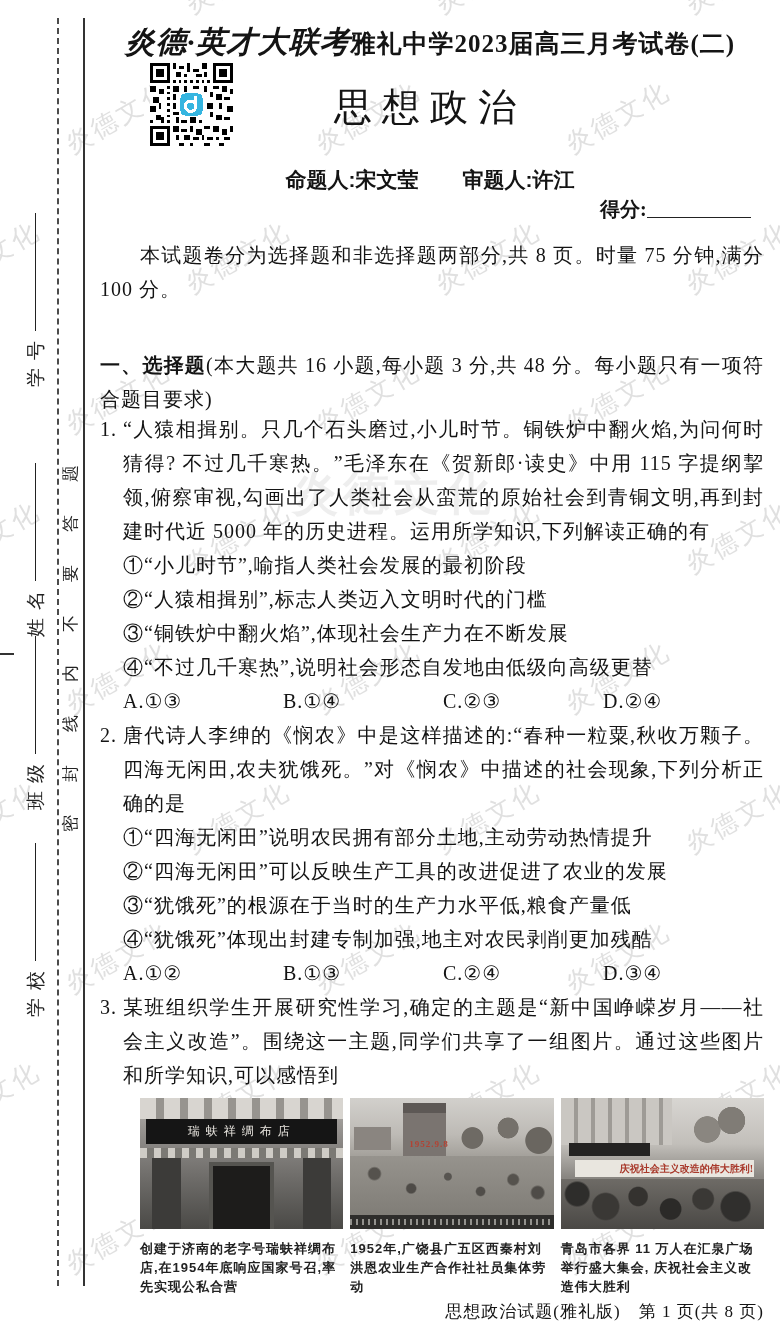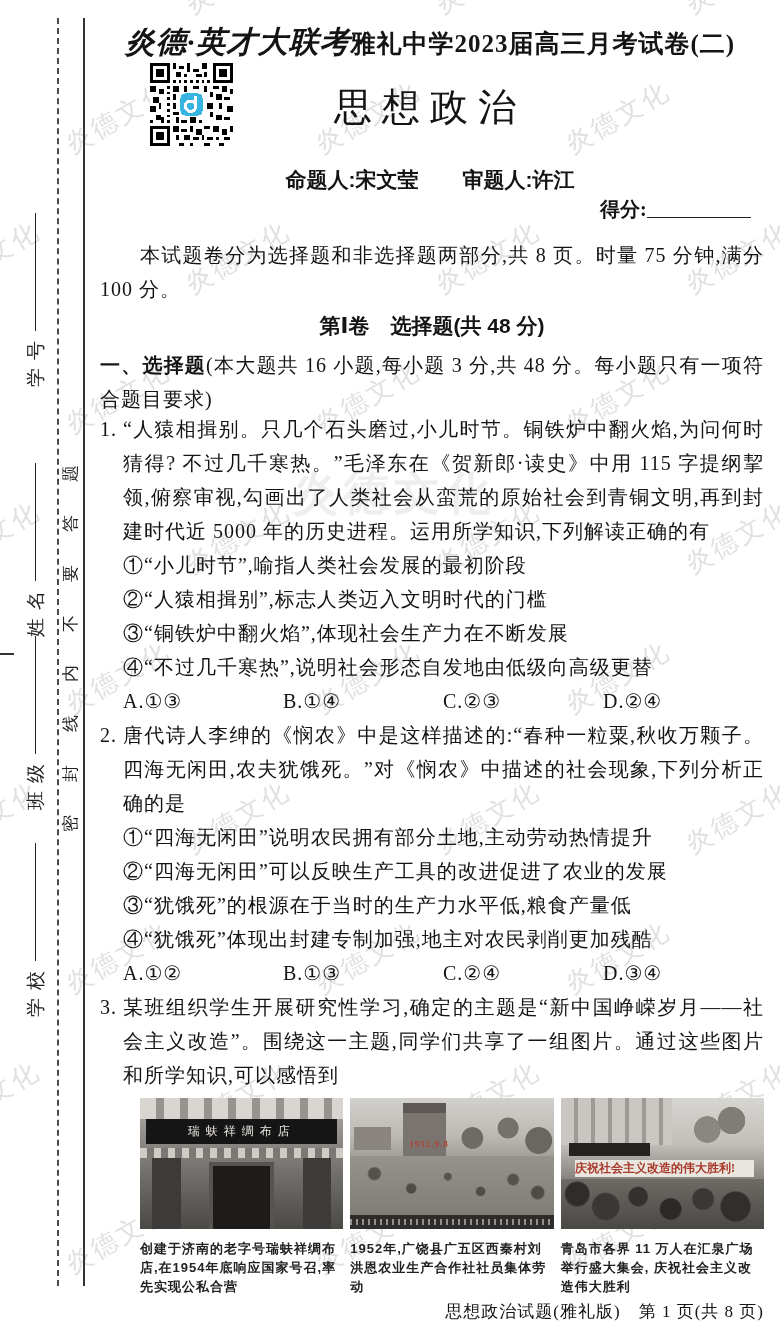--- a/index.html
+++ b/index.html
@@ -96,22 +96,22 @@
 
   
   .p3{background:linear-gradient(#d8d6d2 0%,#c2bfba 35%,#8a8782 60%,#5a5854 100%);}
   .p3 .bldg{position:absolute;top:0;left:0;width:55%;height:36%;
             background:repeating-linear-gradient(90deg,#cac7c2 0 13px,#9e9b96 13px 17px);}
   .p3 .tree{position:absolute;top:0;right:0;width:40%;height:34%;
             background:radial-gradient(circle at 60% 50%,#807c76 25%,transparent 26%),
                        radial-gradient(circle at 30% 70%,#8a8680 20%,transparent 21%);}
   .p3 .darkbanner{position:absolute;top:34%;left:4%;width:40%;height:10%;background:#242322;}
   .p3 .banner{position:absolute;top:47%;left:7%;right:5%;height:13%;background:#e9e6df;
-              color:#a8392b;font-size:12px;font-weight:bold;letter-spacing:0;
-              text-align:left;line-height:17px;white-space:nowrap;overflow:hidden;}
+              color:#a8392b;font-size:10px;font-weight:bold;letter-spacing:0;
+              text-align:center;line-height:17px;white-space:nowrap;overflow:hidden;padding-left:44px;}
   .p3 .crowd{position:absolute;left:0;right:0;bottom:0;height:38%;
              background:radial-gradient(circle at 8% 30%,#2e2d2b 6%,transparent 7%),
                         radial-gradient(circle at 22% 55%,#3a3835 8%,transparent 9%),
                         radial-gradient(circle at 38% 35%,#34322f 7%,transparent 8%),
                         radial-gradient(circle at 54% 60%,#2b2a28 9%,transparent 10%),
                         radial-gradient(circle at 70% 40%,#3a3835 7%,transparent 8%),
                         radial-gradient(circle at 86% 55%,#302f2d 8%,transparent 9%),
                         linear-gradient(#6e6b66,#4a4845);}
 
   .footer{position:absolute;left:100px;top:1300px;width:664px;z-index:3;text-align:right;font-size:17px;letter-spacing:1px;}
@@ -270,21 +270,20 @@
   <div class="examiners">
     <span>命题人:宋文莹</span><span class="gap"></span><span>审题人:许江</span>
   </div>
 
   <div class="score">
     <span>得分:</span><span class="sline"></span>
   </div>
 
   <div class="intro bodytext">本试题卷分为选择题和非选择题两部分,共 8 页。时量 75 分钟,满分 100 分。</div>
 
-  <div class="section-title">第Ⅰ卷　选择题(共 48 分)</div>
 
   <div class="part-lead bodytext">
     <b>一、选择题</b><span>(本大题共 16 小题,每小题 3 分,共 48 分。每小题只有一项符合题目要求)</span>
   </div>
 
   <div class="questions bodytext">
 
     <div class="q">
       <span class="qnum">1.</span>
       <div class="qstem">“人猿相揖别。只几个石头磨过,小儿时节。铜铁炉中翻火焰,为问何时猜得? 不过几千寒热。”毛泽东在《贺新郎·读史》中用 115 字提纲挈领,俯察审视,勾画出了人类社会从蛮荒的原始社会到青铜文明,再到封建时代近 5000 年的历史进程。运用所学知识,下列解读正确的有</div>

